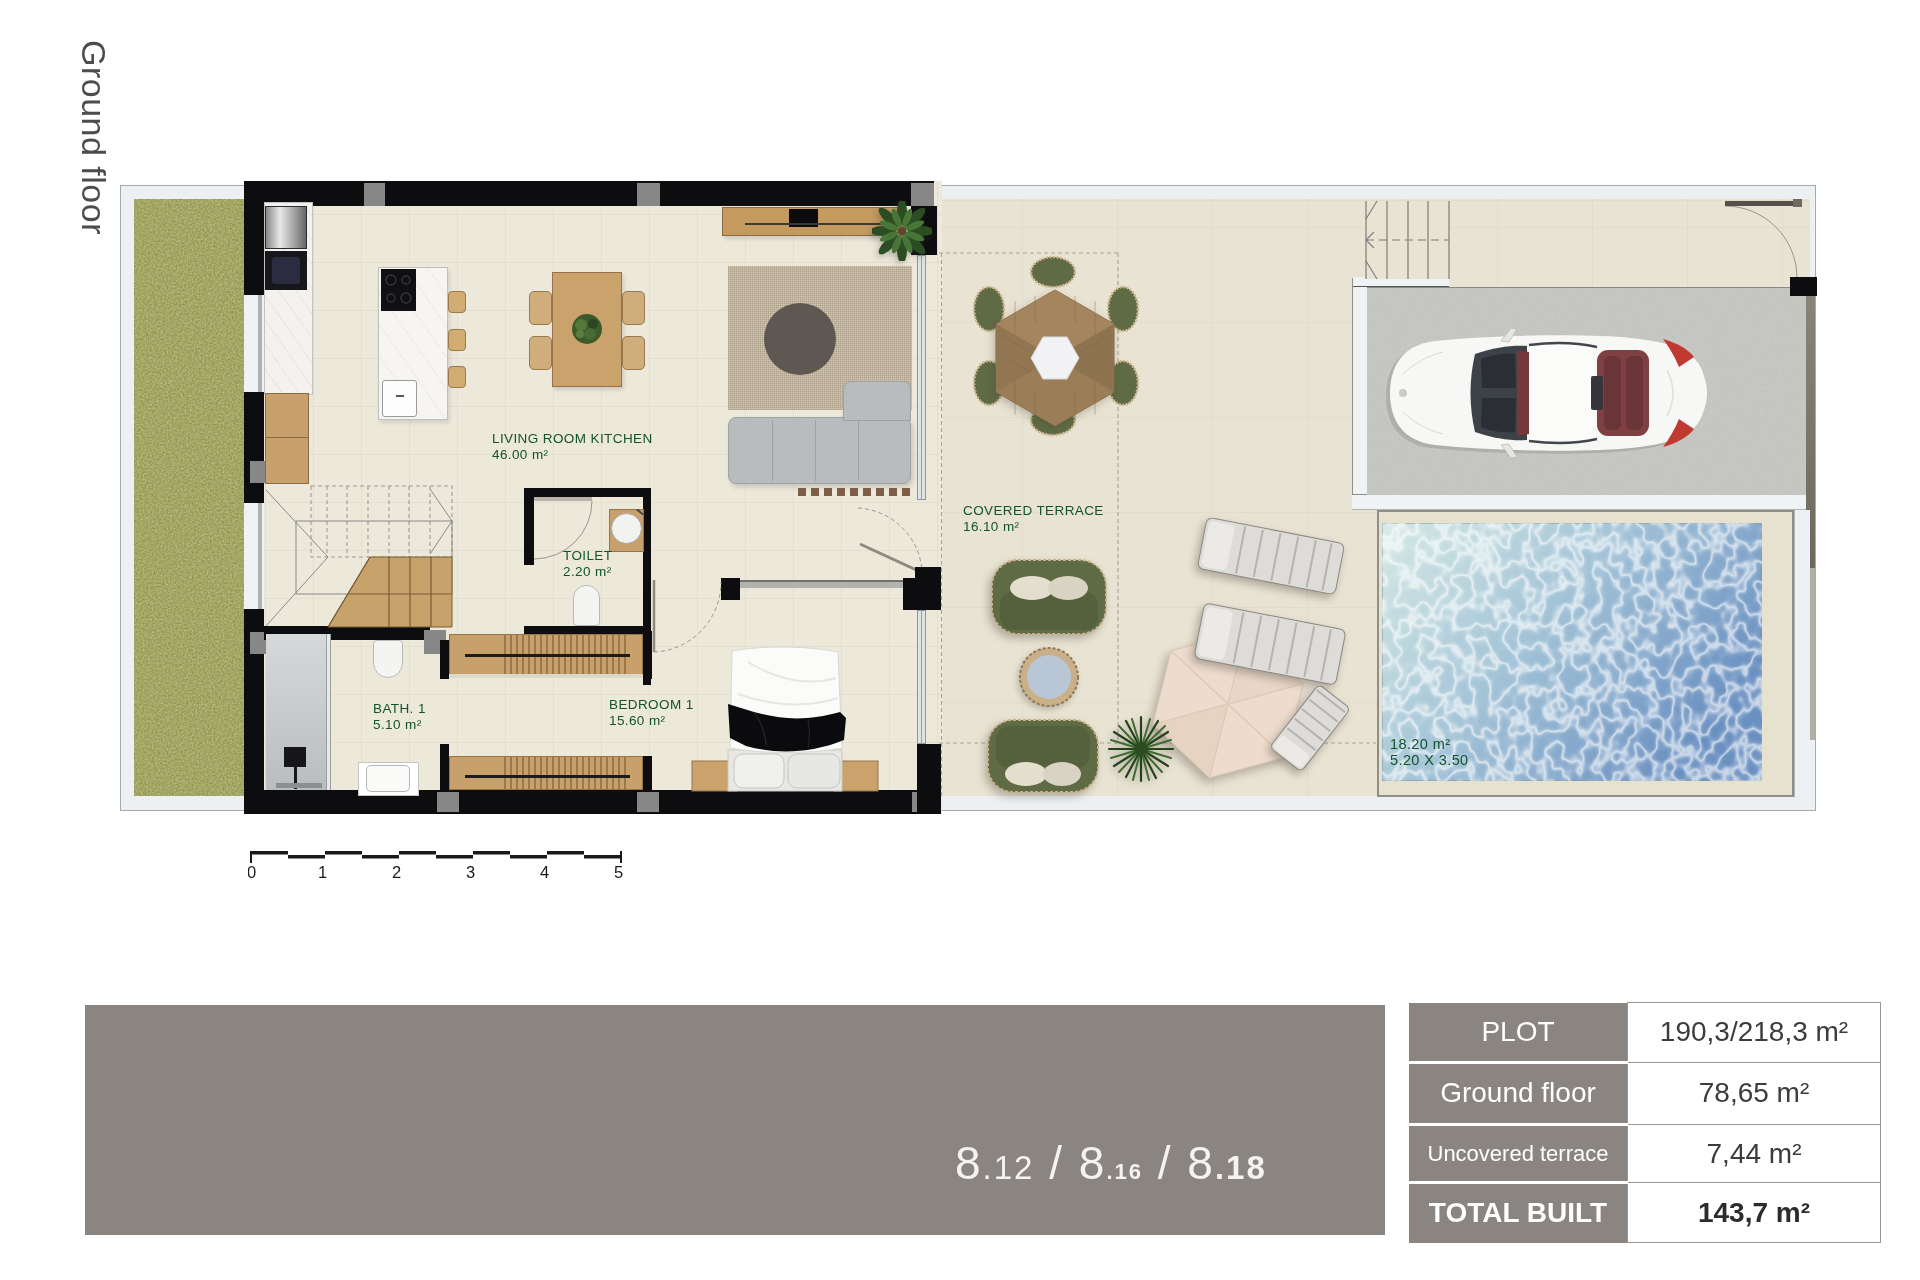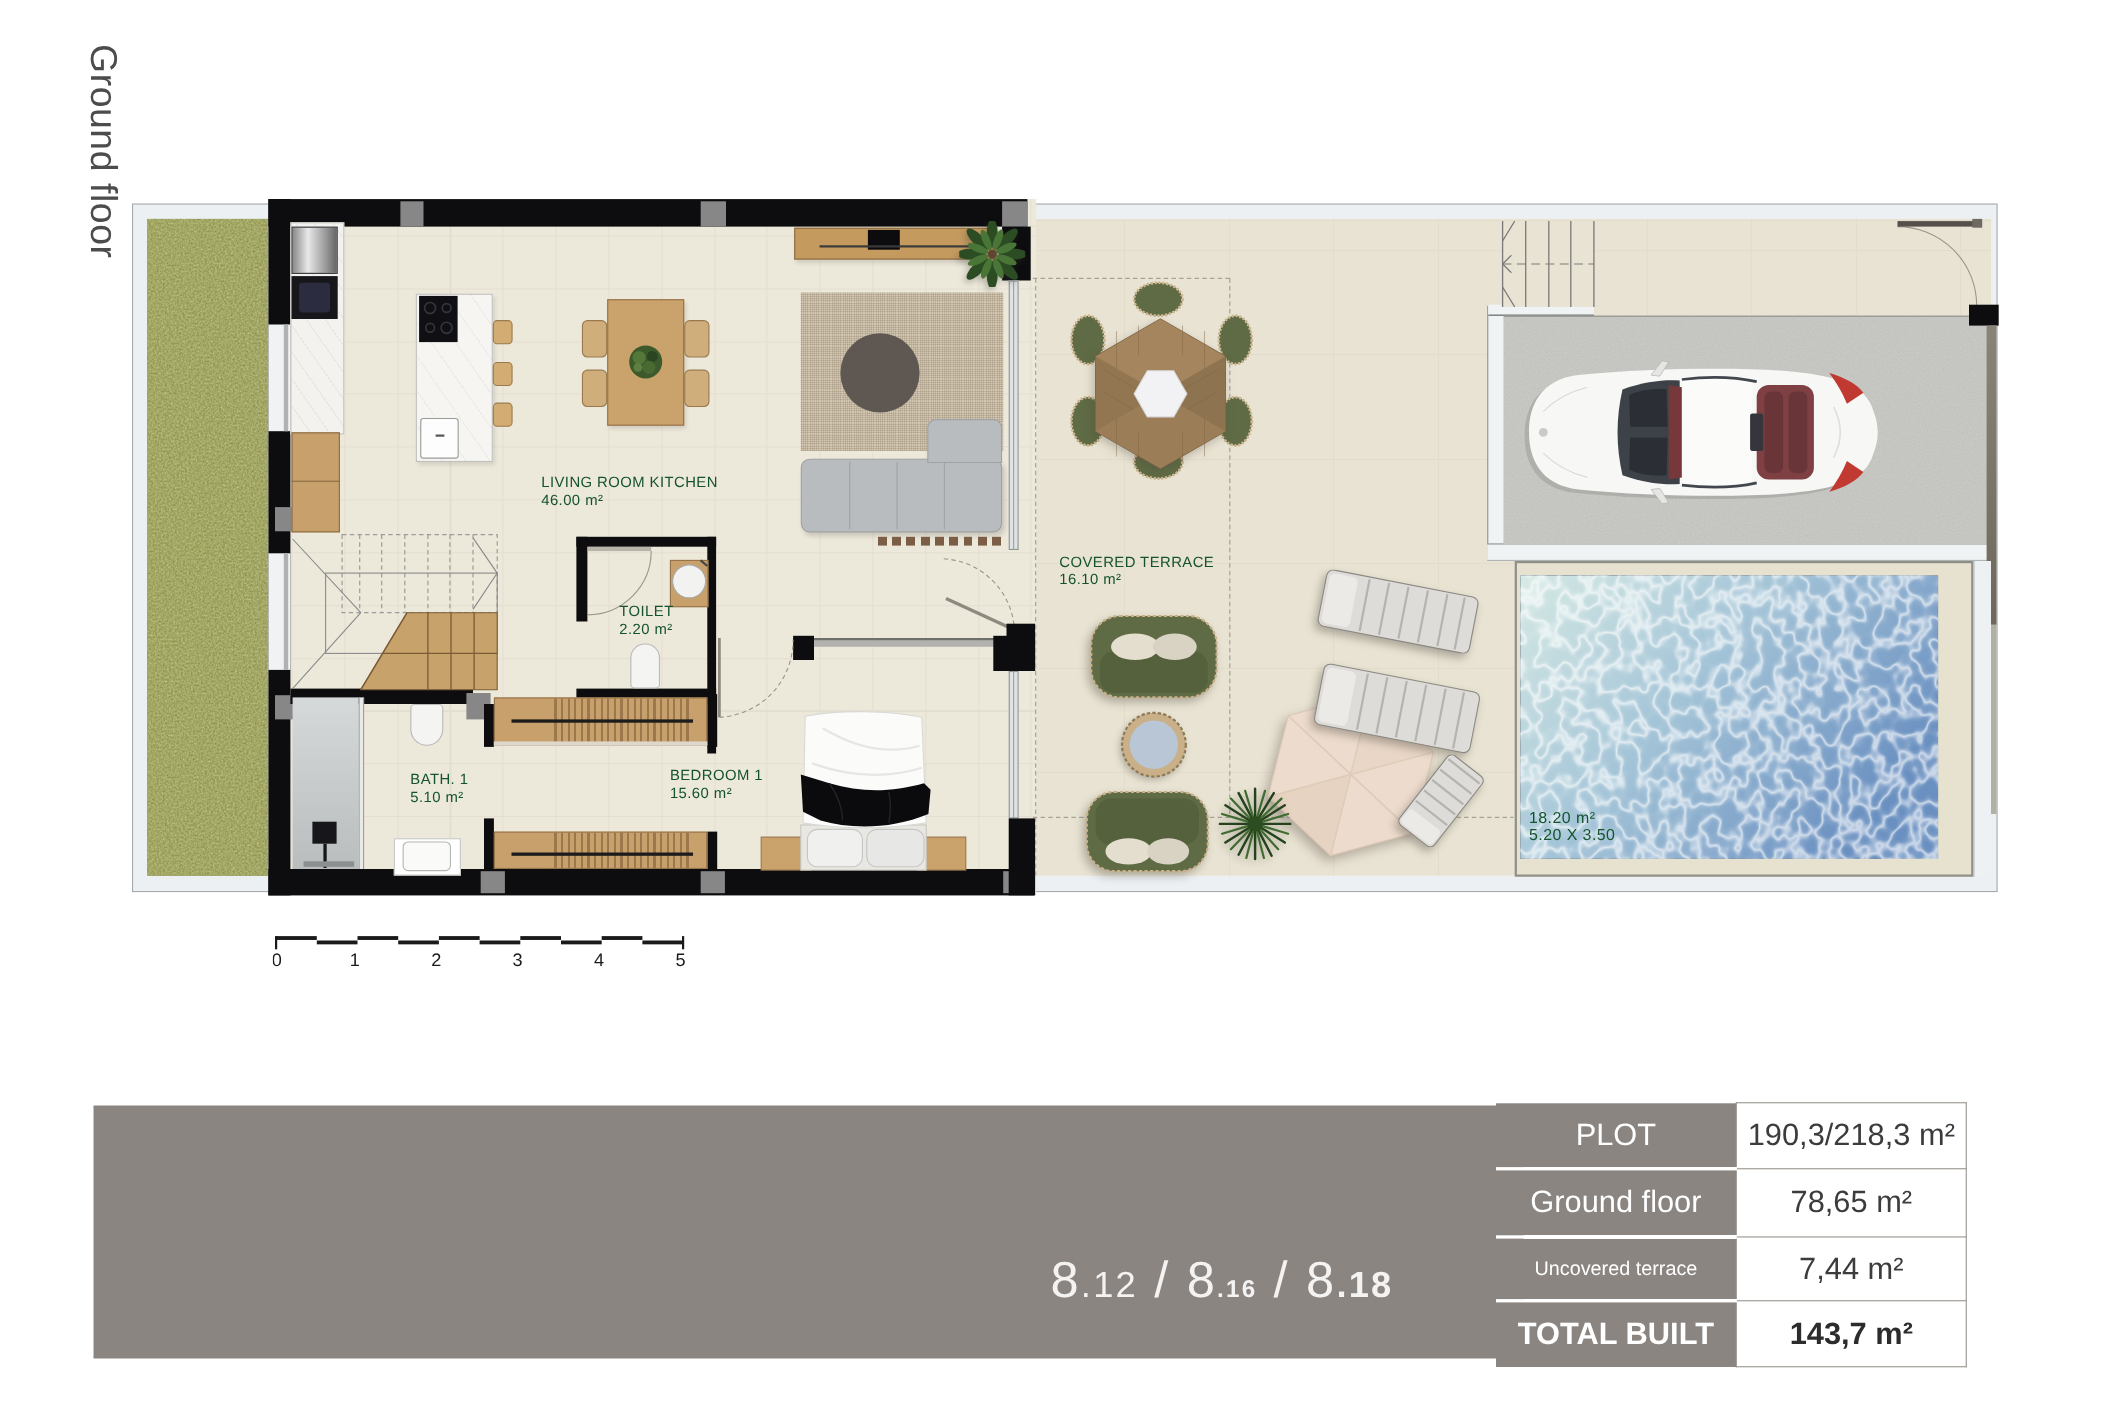--- a/index.html
+++ b/index.html
@@ -525,33 +525,33 @@
   <text x="218" y="33">3</text>
       <text x="292" y="33">4</text>
       <text x="366" y="33">5</text>
  </g>
 </svg>
 
 <div class="abs" style="left:85px;top:1005px;width:1300px;height:230px;background:#8b8581;"></div>
 
 <div class="abs" style="left:955px;top:1136px;width:420px;color:#f4f3f2;font-size:46px;letter-spacing:2px;">8<span style="font-size:33px;">.12</span> / 8<span style="font-size:22px;font-weight:bold;">.16</span> / 8<span style="font-size:33px;font-weight:bold;">.18</span></div>
 
-<div class="abs" style="left:1360px;top:1002px;width:428px;height:241px;font-size:28px;">
+<div class="abs" style="left:1409px;top:1002px;width:472px;height:241px;font-size:28px;">
  <table style="border-collapse:collapse;width:100%;height:100%;table-layout:fixed;">
   <tbody>
         <tr>
    <td class="tg" style="width:216px;">PLOT</td>
    <td class="tw">190,3/218,3 m²</td>
   </tr>
   <tr>
           <td class="tg">Ground floor</td>
           <td class="tw">78,65 m²</td>
         </tr>
   <tr>
-          <td class="tg" style="font-size:18px;">Uncovered terrace</td>
+          <td class="tg" style="font-size:22px;">Uncovered terrace</td>
           <td class="tw">7,44 m²</td>
         </tr>
   <tr>
           <td class="tg" style="font-weight:bold;border-bottom:none;">TOTAL BUILT</td>
           <td class="tw" style="font-weight:bold;color:#2c2c2c;">143,7 m²</td>
         </tr>
  </tbody>
     </table>
 </div>
 

